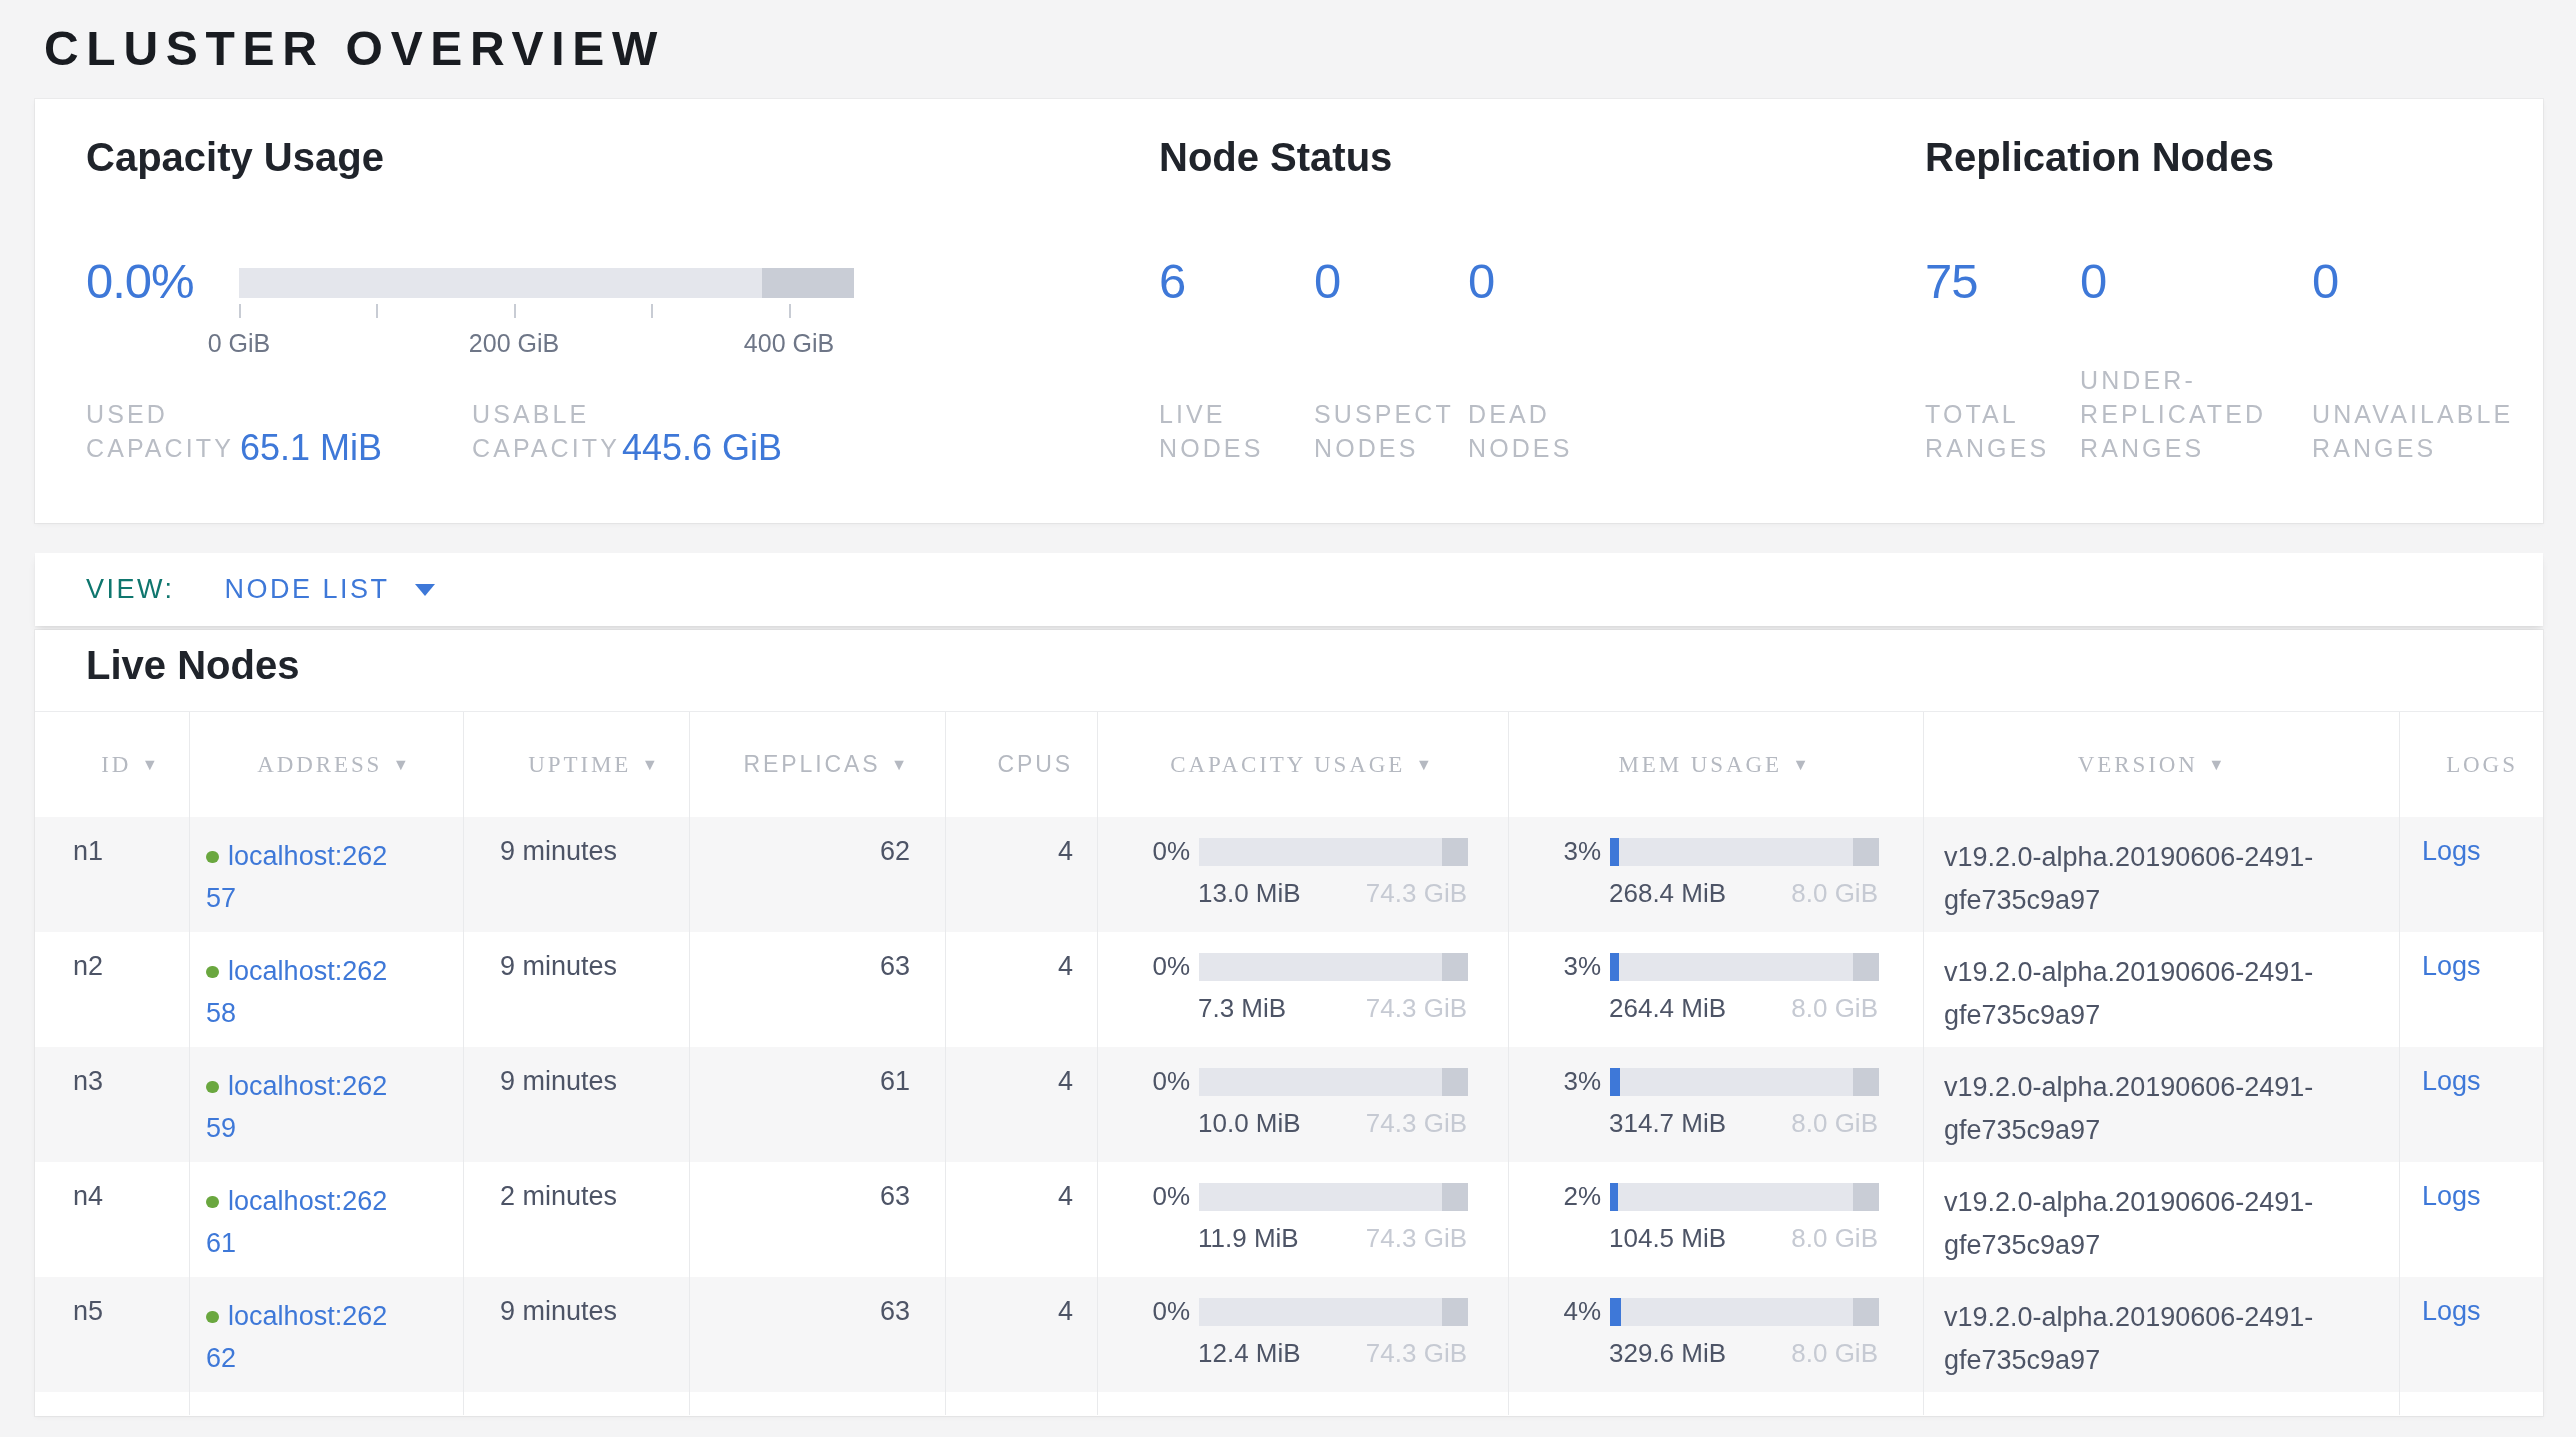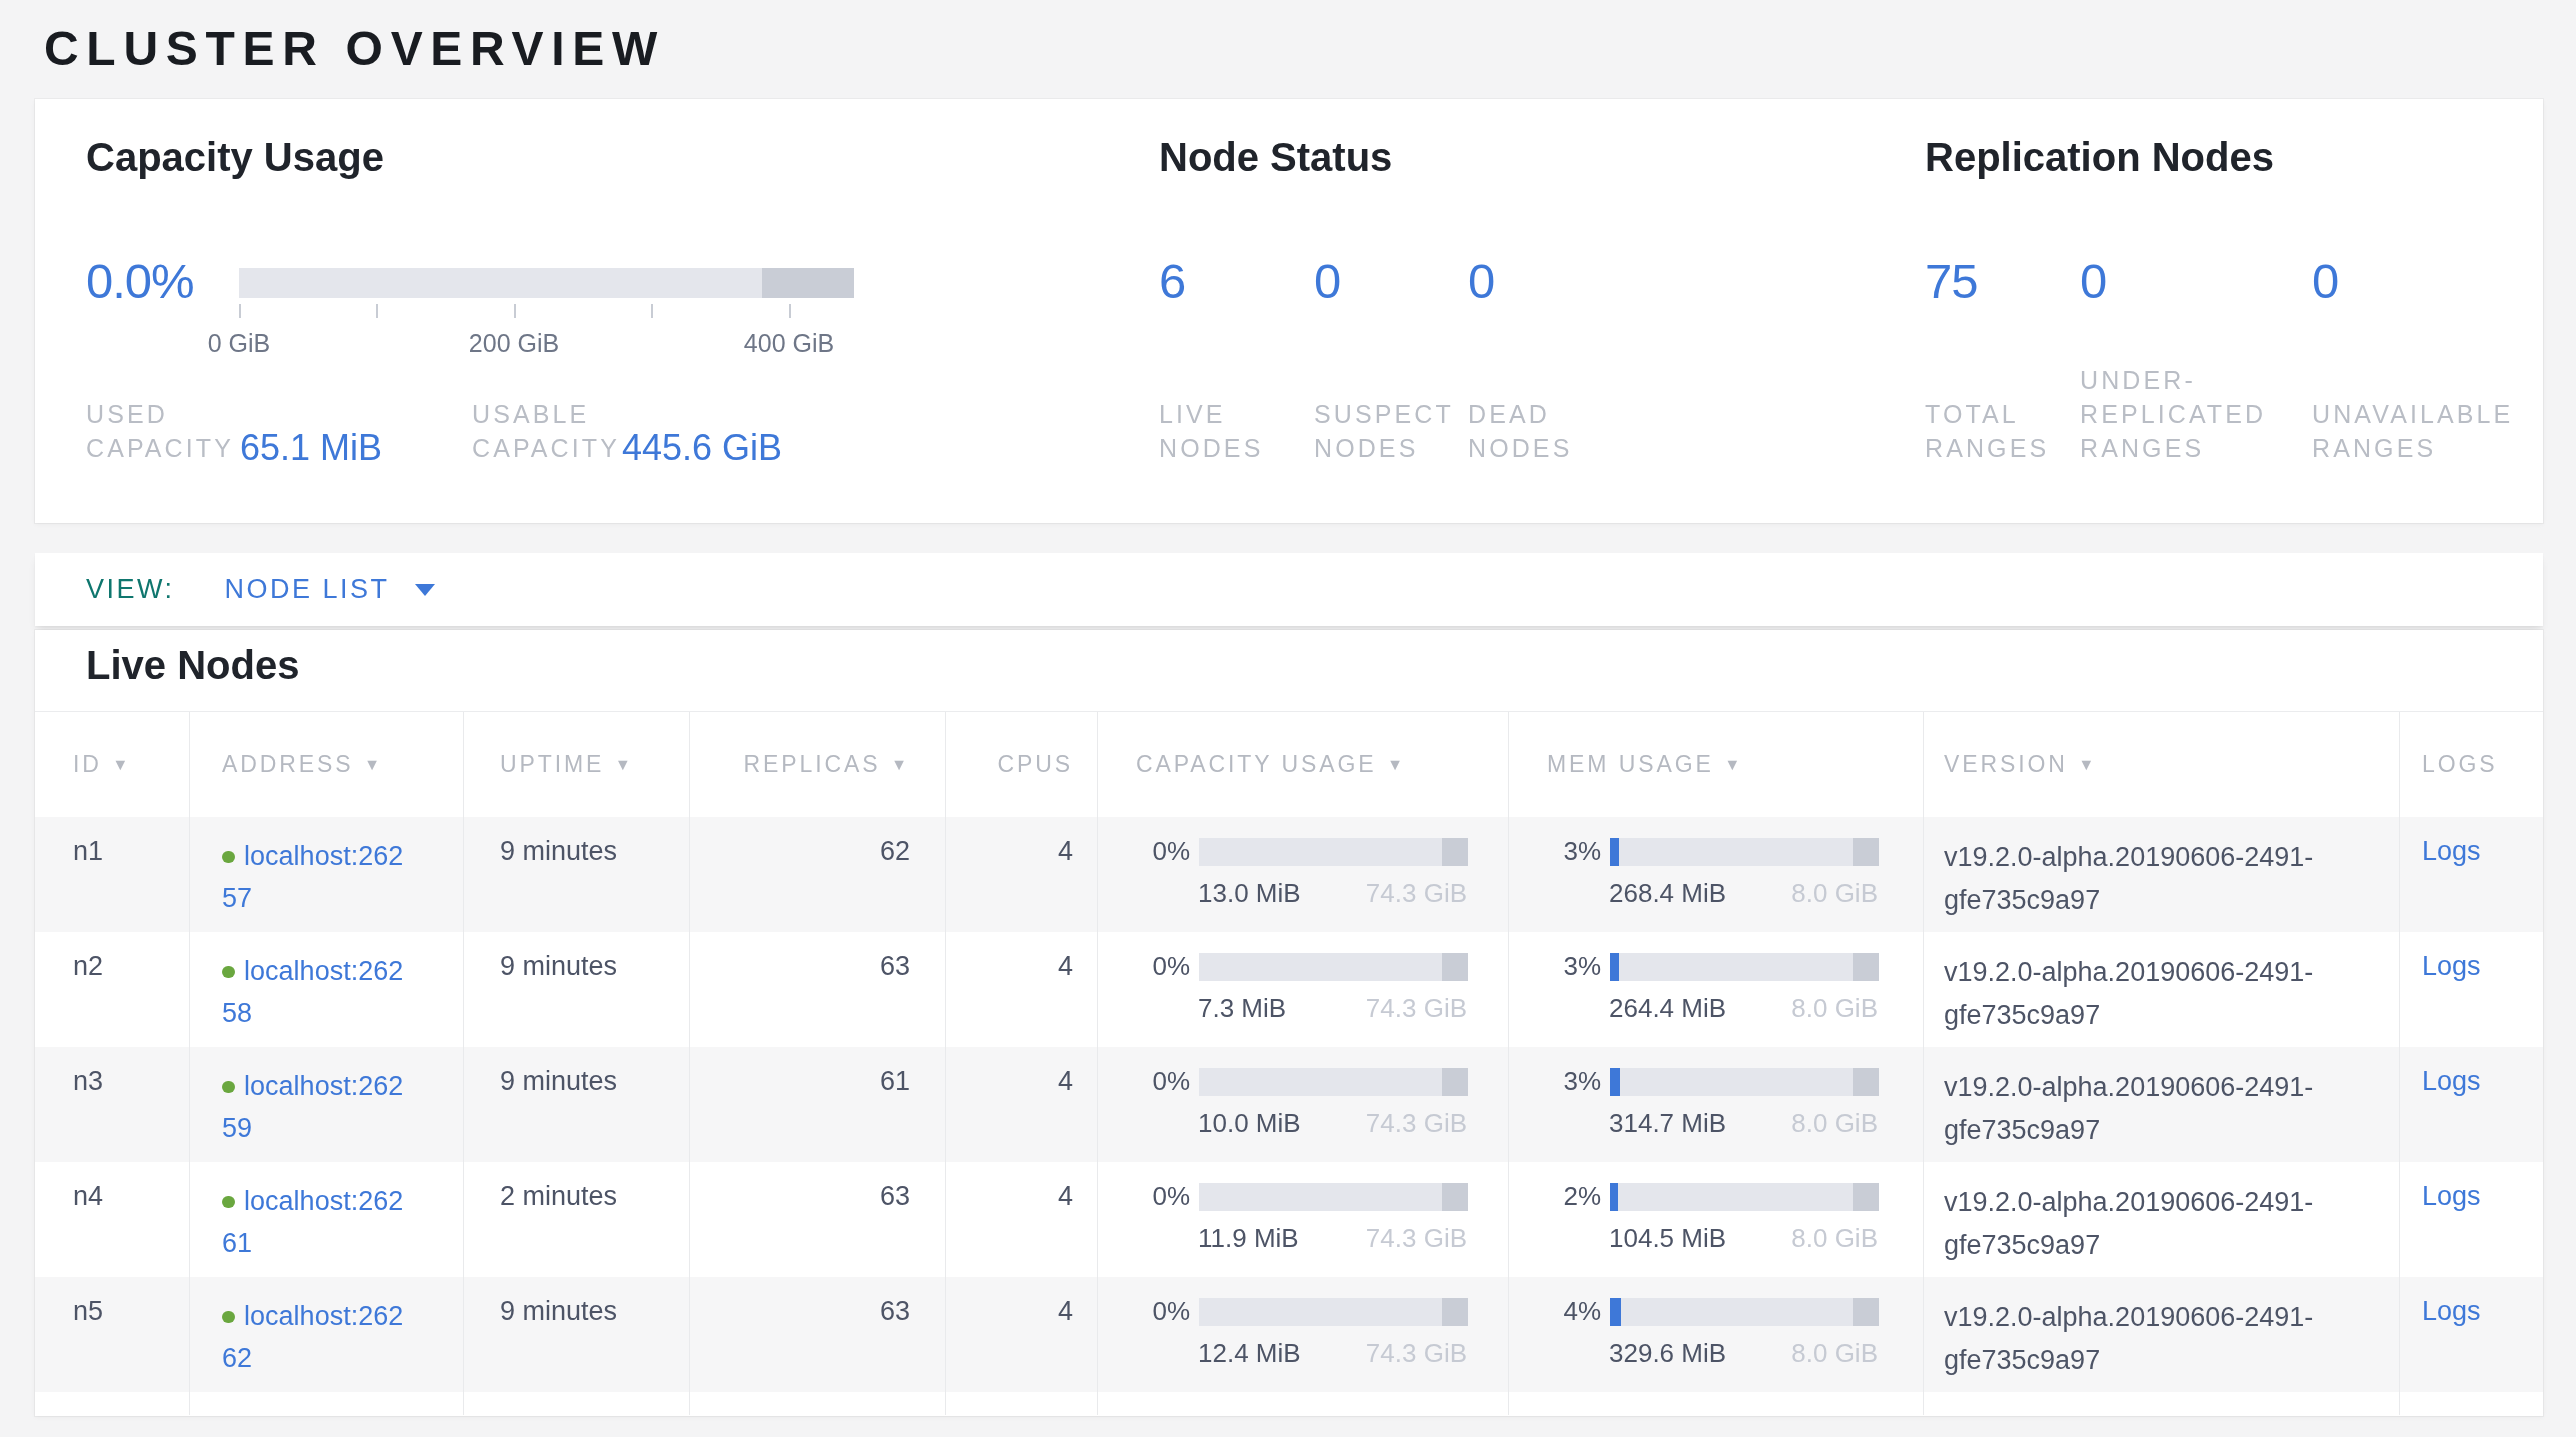--- a/index.html
+++ b/index.html
@@ -59,29 +59,29 @@
     display:flex; align-items:center; font-size:23px; letter-spacing:2.9px;
     color:#b5b9c1; white-space:nowrap;
   }
   .sort-arrow { margin-left:10.5px; font-size:16.3px; color:#b5b9c1; }
   .row { display:flex; height:115px; background:#fff; }
   .row.alt { background:#f6f6f7; }
   .row.partial { height:23px; background:#fff; }
   .td { padding-top:19px; font-size:27px; color:#4d5466; }
   .th + .th, .td + .td { border-left:1px solid #e9eaec; }
   .c1 { width:154px; padding-left:38px; }
-  .c2 { width:274px; padding-left:32px; }
+  .c2 { width:274px; padding-left:16px; }
   .c3 { width:226px; padding-left:36px; }
   .c4 { width:256px; padding-right:35px; text-align:right; justify-content:flex-end; }
   .c5 { width:152px; padding-right:24px; text-align:right; justify-content:flex-end; }
   .c6 { width:411px; padding-left:38px; padding-right:39px; }
   .c7 { width:415px; padding-left:38px; padding-right:40px; }
   .c8 { width:476px; padding-left:20px; padding-right:38px; }
   .c9 { width:143px; padding-left:22px; }
-  .th.c1,.th.c2,.th.c3,.th.c6,.th.c7,.th.c8,.th.c9 { justify-content:flex-start; }
+  .th.c1,.th.c2,.th.c3,.th.c6,.th.c7,.th.c8,.th.c9 { justify-content:center;font-family:Liberation Serif, serif; }
   .dot {
     display:inline-block; width:12.5px; height:12.5px; border-radius:50%;
     background:#6aa73f; margin-right:9.6px; vertical-align:1.9px;
   }
   .addr { width:187px; word-break:break-all; line-height:1.55; }
   a.link { color:#3e78d8; text-decoration:none; }
   .meter { display:flex; align-items:center; }
   .meter-pct { width:54px; text-align:right; margin-right:8.6px; font-size:26px; color:#4d5466; flex:none; }
   .bar { width:269px; height:28px; background:#e4e6ec; position:relative; flex:none; }
   .bar .bar-used { position:absolute; left:0; top:0; bottom:0; background:#3e78d8; }

